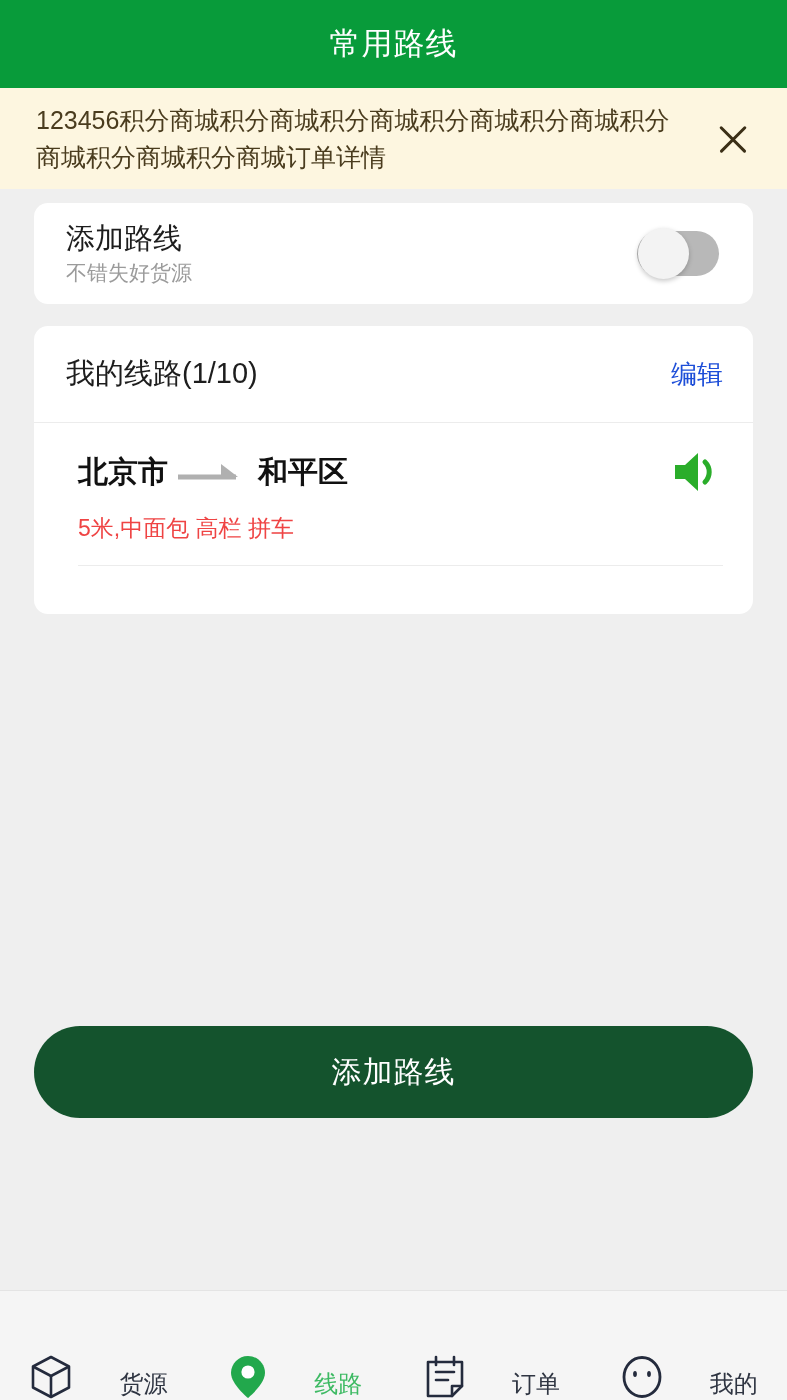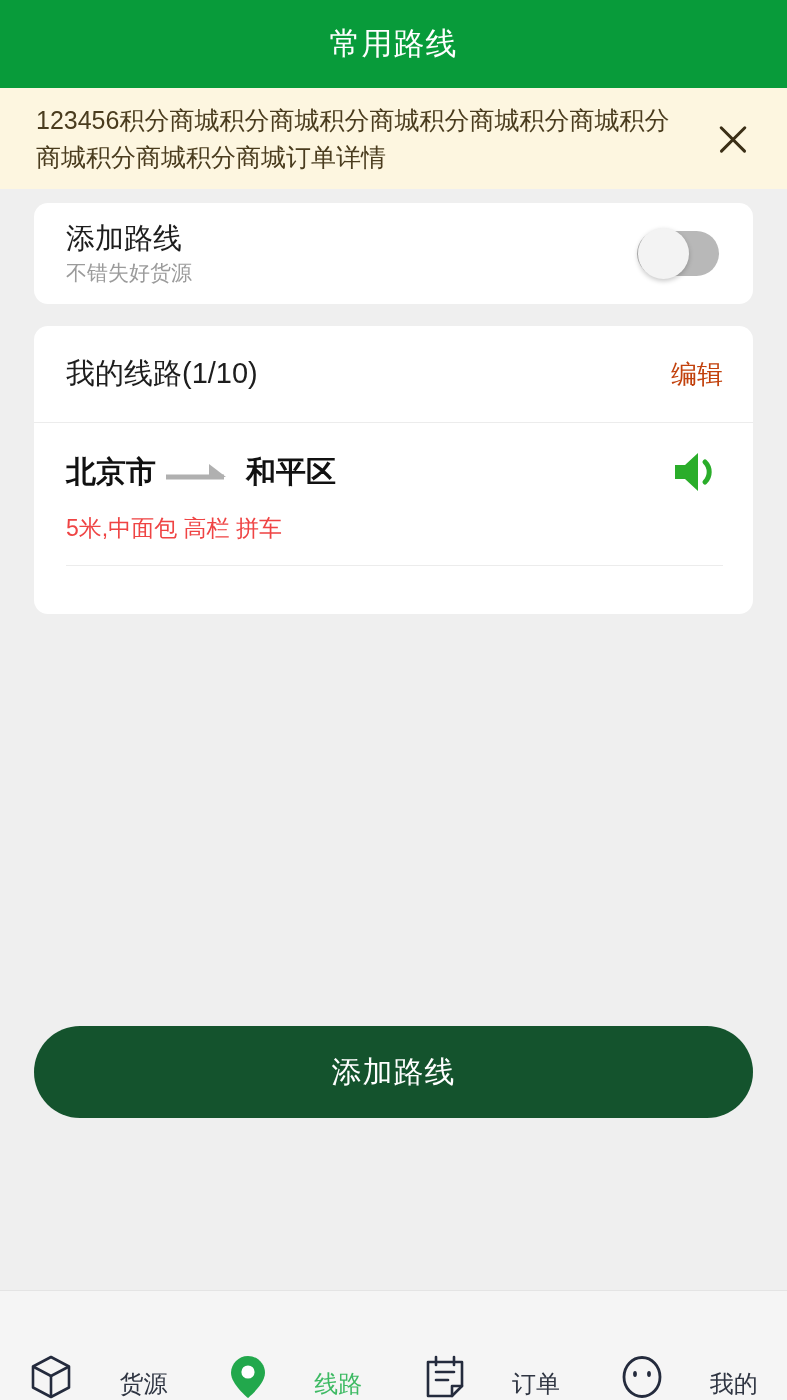--- a/index.html
+++ b/index.html
@@ -121,30 +121,31 @@
     display: flex; align-items: center;
     padding: 0 30px 0 32px;
   }
   .routes-head-title {
     flex: 1;
     font-size: 29px;
     color: #1d1d1d;
   }
   .routes-edit {
     font-size: 26px;
-    color: #c2410c;
+    color: #1d4ed8;
     cursor: pointer;
   }
   .divider {
     height: 1px;
     background: #ececec;
     margin: 0;
   }
   .route-row {
     padding: 26px 30px 22px 32px;
+    margin-left: 12px;
   }
   .route-line {
     display: flex; align-items: center;
   }
   .route-city {
     font-size: 30px;
     font-weight: bold;
     color: #111111;
   }
   .route-arrow {

